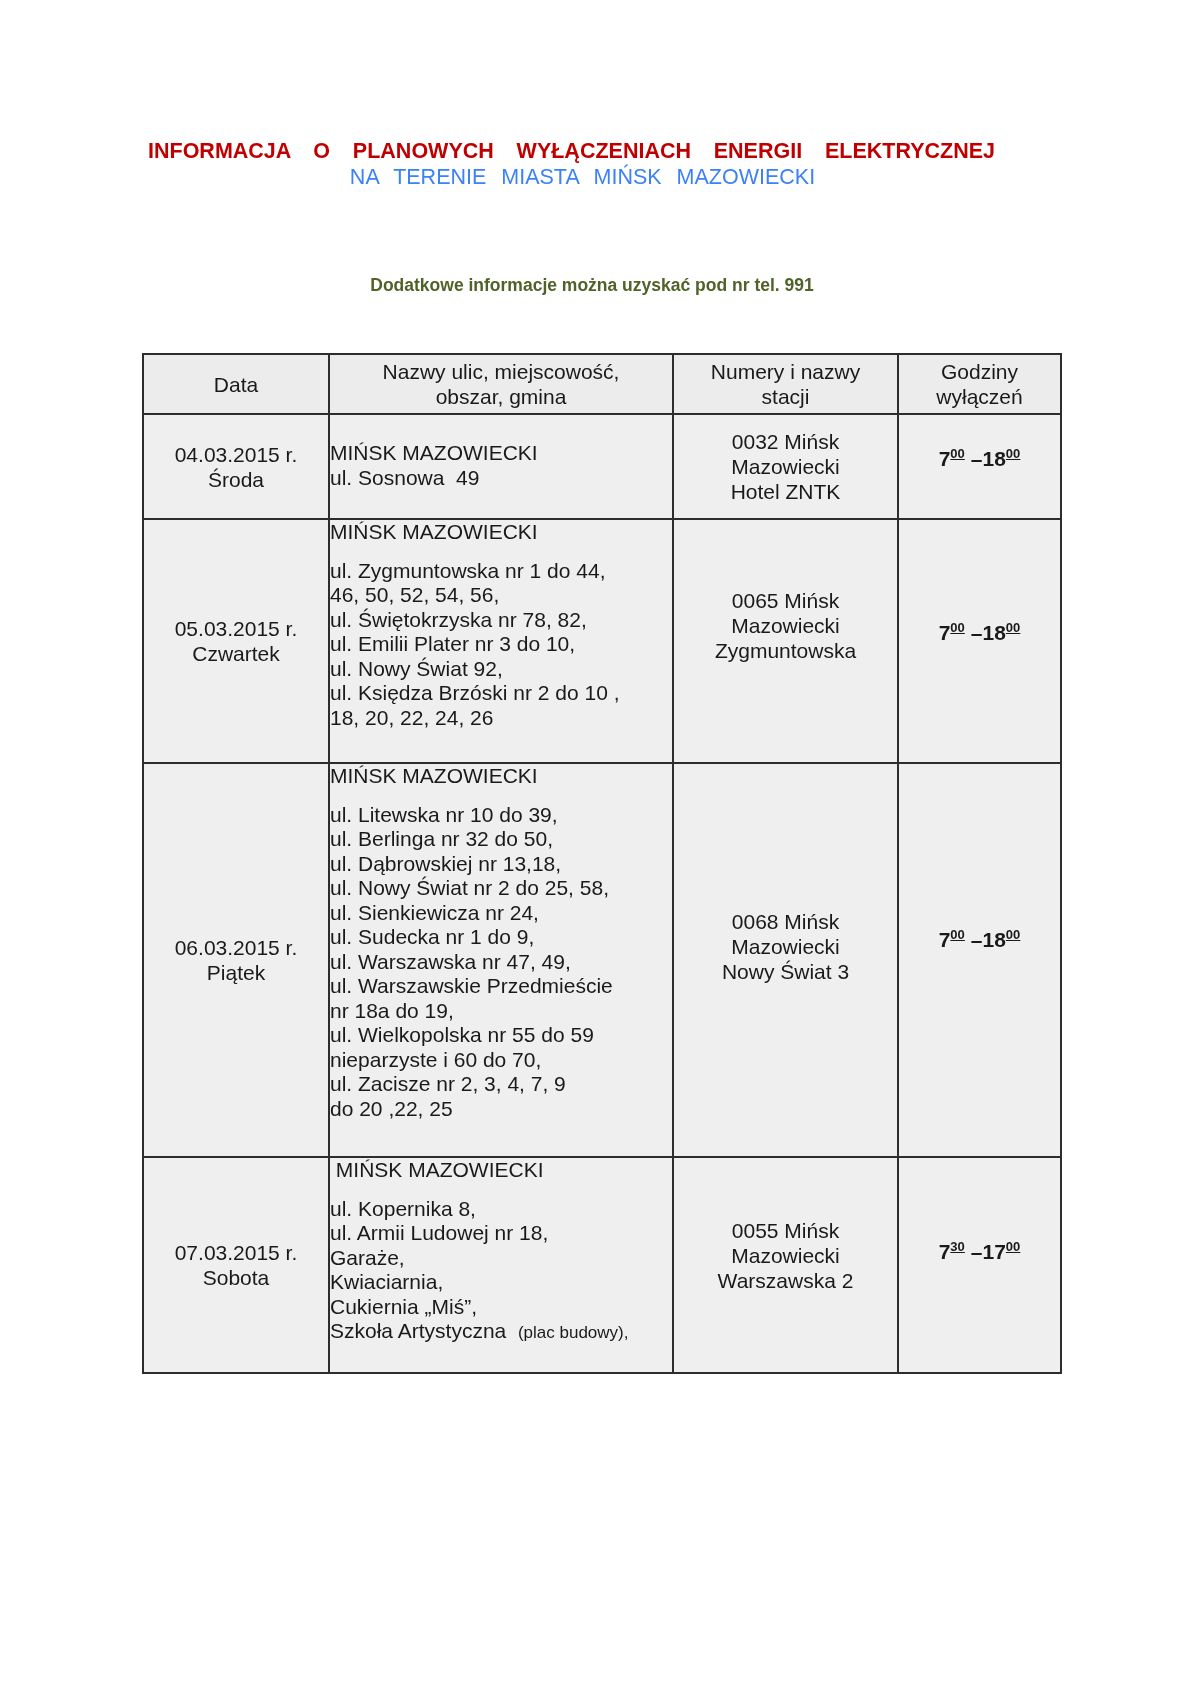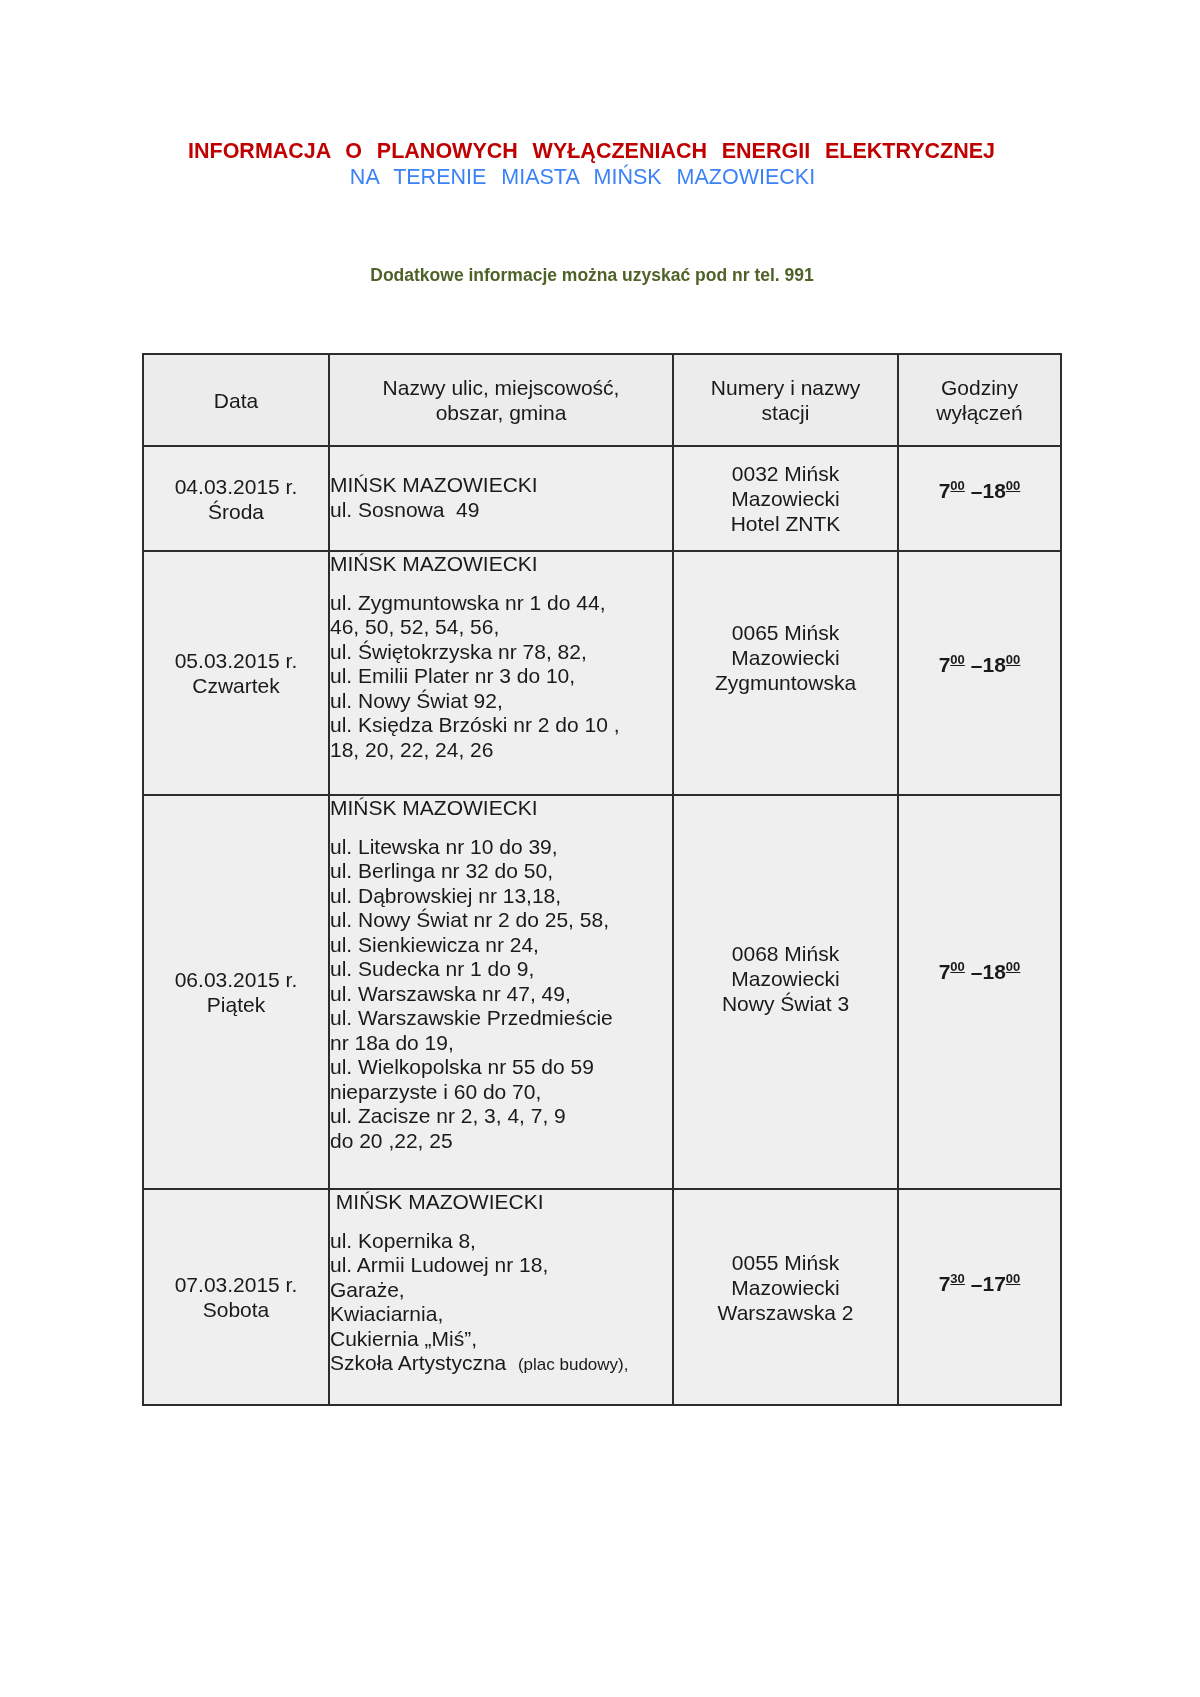--- a/index.html
+++ b/index.html
@@ -4,41 +4,41 @@
 <style>
   html,body{margin:0;padding:0;}
   body{
     width:1200px;height:1697px;position:relative;
     background:#ffffff;color:#1a1a1a;
     font-family:"Liberation Sans",sans-serif;
   }
   .title-wrap{position:absolute;left:148px;top:138px;width:847px;}
   .title-line1{
     font-size:21.5px;font-weight:bold;color:#C00000;line-height:26px;
-    text-align:justify;text-align-last:justify;margin-left:40px;
+    text-align:justify;text-align-last:justify;
   }
   .title-line2{
     font-size:21.5px;font-weight:normal;color:#3b82f6;line-height:26px;
     text-align:center;word-spacing:9px;padding-left:22px;
   }
   .subtitle{
-    position:absolute;left:190px;top:265px;width:804px;
+    position:absolute;left:190px;top:275px;width:804px;
     text-align:center;font-size:17.5px;font-weight:bold;color:#4F6228;
   }
   table.outage{
     position:absolute;left:142px;top:353px;width:918px;
     border-collapse:collapse;table-layout:fixed;
     background:#efefef;font-size:21px;
   }
   table.outage td, table.outage th{border:2px solid #2d2d2d;padding:0;}
   th.hcell{
     font-weight:normal;text-align:center;vertical-align:middle;
     white-space:pre-line;line-height:25px;background:#ececec;
   }
-  tr.hh{height:92px;}
+  tr.hh{height:60px;}
   tr.r1{height:105px;}
   tr.r2{height:244px;}
   tr.r3{height:394px;}
   tr.r4{height:216px;}
   .c-date{text-align:center;vertical-align:middle;white-space:pre-line;line-height:25px;}
   .c-streets{vertical-align:middle;padding:11px 10px 11px 15px;line-height:24.5px;}
   .c-streets.top{vertical-align:top;}
   .area{white-space:pre-wrap;margin:0 0 14px 0;}
   .c-streets.center .area{margin-bottom:0;}
   .streets{white-space:pre-wrap;}

